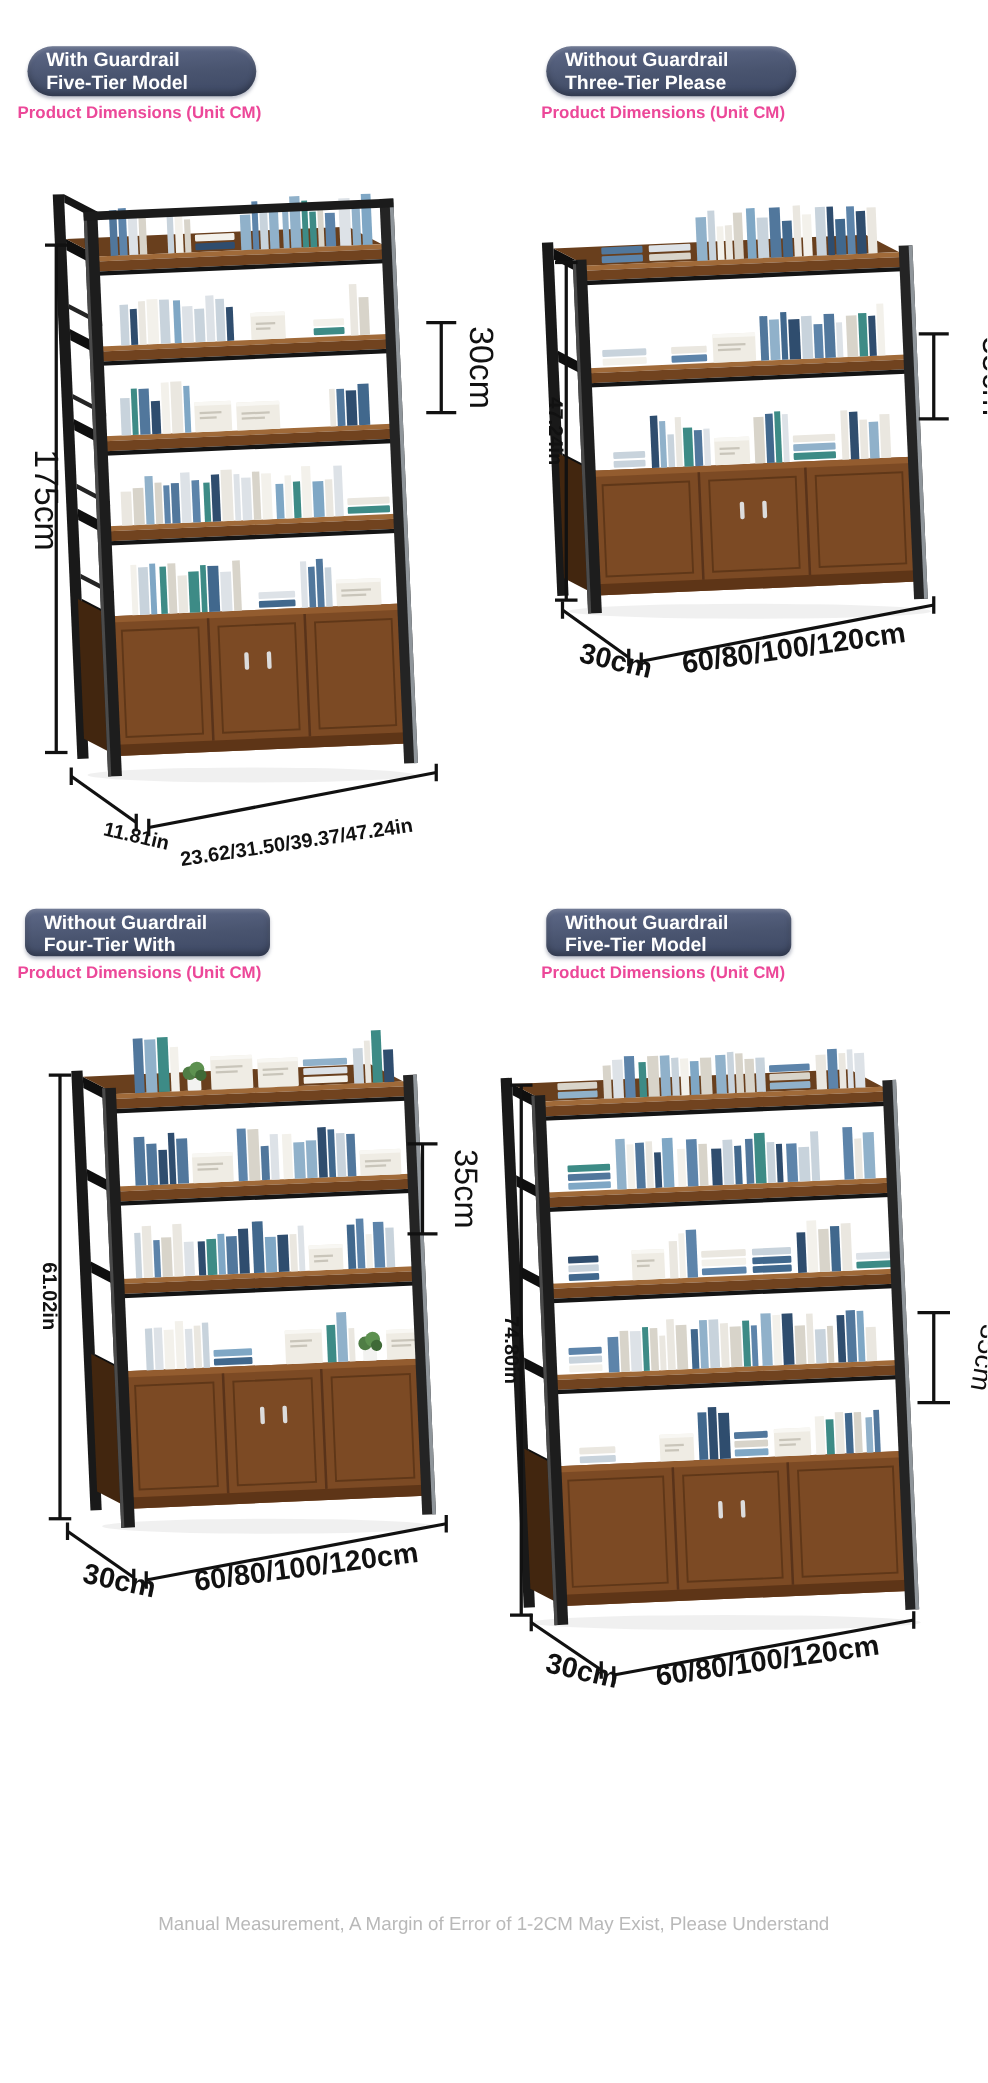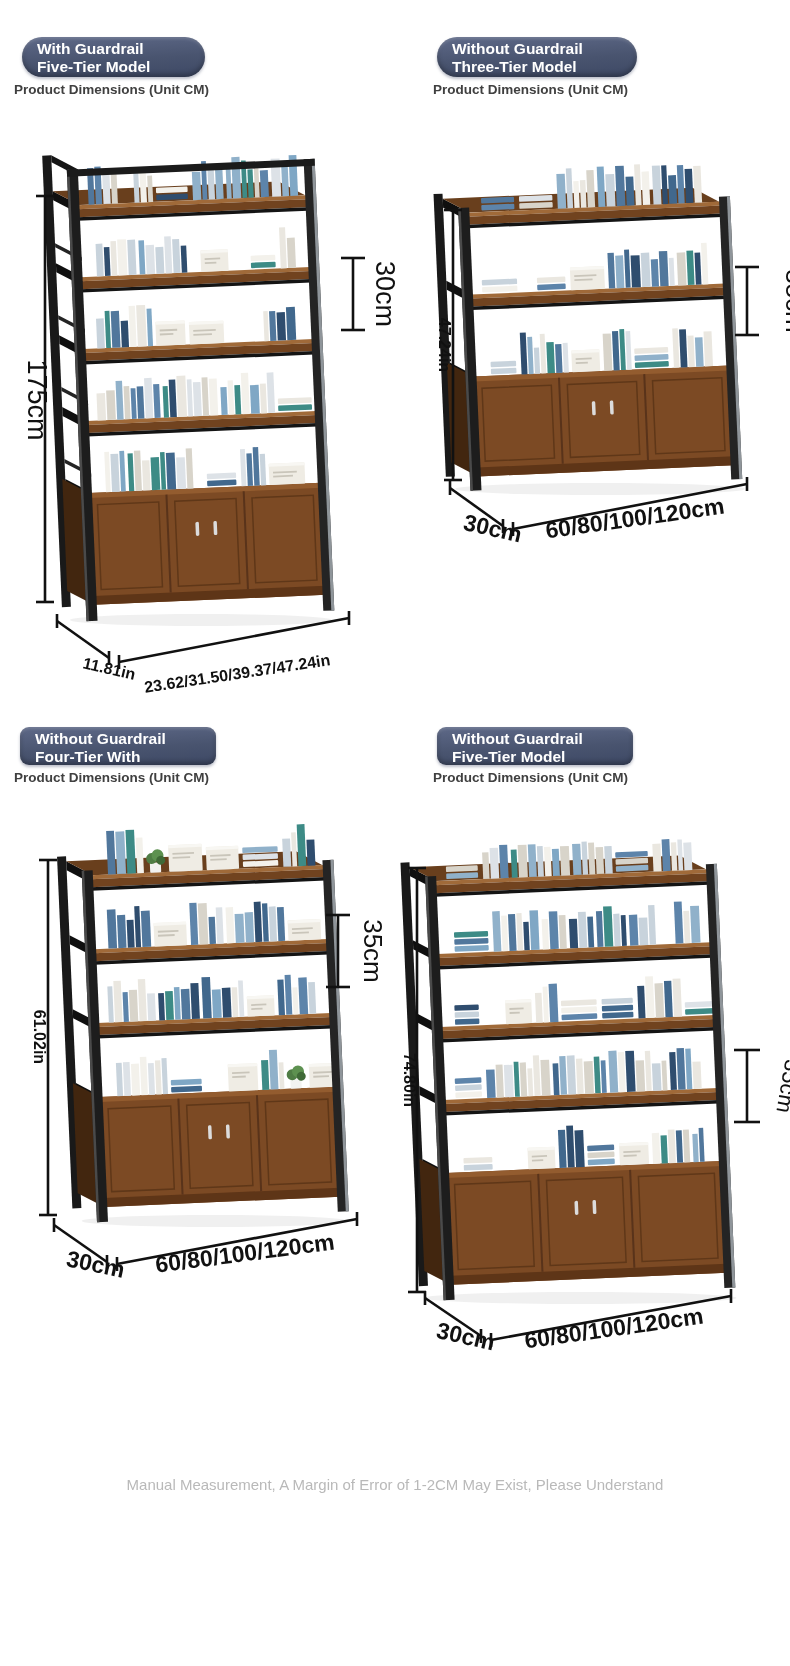--- a/index.html
+++ b/index.html
@@ -5,23 +5,23 @@
   html,body{margin:0;padding:0;background:#fff;}
   .canvas{position:relative;width:790px;height:1666px;background:#ffffff;overflow:hidden;
           font-family:"Liberation Sans",sans-serif;}
   .badge{position:absolute;box-sizing:border-box;color:#fff;font-weight:700;font-size:15.5px;
          line-height:17.5px;padding:3px 10px 3px 15px;
          background:linear-gradient(177deg,#5e6988 0%,#49546f 55%,#3e4965 100%);
          box-shadow:0 2px 3px rgba(60,70,100,.35), inset 0 -3px 5px rgba(0,0,0,.28), inset 0 2px 3px rgba(255,255,255,.16);}
   .badge.pill{border-radius:22px;}
   .badge.rounded{border-radius:9px;}
   .badge span{display:block;white-space:nowrap;}
-  .subtitle{position:absolute;font-size:13.5px;font-weight:700;color:#404040;white-space:nowrap;}
+  .subtitle{position:absolute;font-size:13.5px;font-weight:700;color:#ec4899;white-space:nowrap;}
   .shelf{position:absolute;}
-  .footer{position:absolute;left:0;top:1476px;width:790px;text-align:center;
+  .footer{position:absolute;left:0;top:1531px;width:790px;text-align:center;
           font-size:15px;color:#b9b9b9;}
 </style>
 </head>
 <body>
 
 <div class="canvas">
 
   <div class="badge pill" style="left:22px;top:37px;width:183px;height:40px;">
     <span>With Guardrail</span>
     <span>Five-Tier Model</span>
@@ -189,21 +189,21 @@
       <line x1="109" y1="501" x2="109" y2="515" stroke="#111" stroke-width="2.6"></line>
       <text x="108" y="524" transform="rotate(13 108 524)" text-anchor="middle" font-size="16" font-weight="bold" fill="#111" style="font-family:'Liberation Sans',sans-serif">11.81in</text>
       <line x1="119" y1="512" x2="349" y2="468" stroke="#111" stroke-width="2.6"></line>
       <line x1="119" y1="505" x2="119" y2="519" stroke="#111" stroke-width="2.6"></line>
       <line x1="349" y1="461" x2="349" y2="475" stroke="#111" stroke-width="2.6"></line>
       <text x="238" y="529" transform="rotate(-8.5 238 529)" text-anchor="middle" font-size="16" font-weight="bold" fill="#111" style="font-family:'Liberation Sans',sans-serif">23.62/31.50/39.37/47.24in</text>
     </svg>
 
   <div class="badge pill" style="left:437px;top:37px;width:200px;height:40px;">
     <span>Without Guardrail</span>
-    <span>Three-Tier Model</span>
+    <span>Three-Tier Please</span>
   </div>
   <div class="subtitle" style="left:433px;top:82px;">Product Dimensions (Unit CM)</div>
   <svg class="shelf" style="left:395px;top:155px;" width="395" height="400" viewBox="0 0 395 400">
       <ellipse cx="205" cy="334" rx="145" ry="6" fill="#000" opacity="0.06"></ellipse>
       <g transform="rotate(-2.5 205 184)">
         <rect x="45" y="32" width="9" height="283" fill="#191919"></rect>
         <polygon points="80,52 54,37 54,46 80,61" fill="#0f0f0f"></polygon>
         <polygon points="80,134 54,119 54,128 80,143" fill="#0f0f0f"></polygon>
         <polygon points="80,216 54,201 54,210 80,225" fill="#0f0f0f"></polygon>
         <polygon points="80,52 330,52 304,37 54,37" fill="#693f1d"></polygon>

